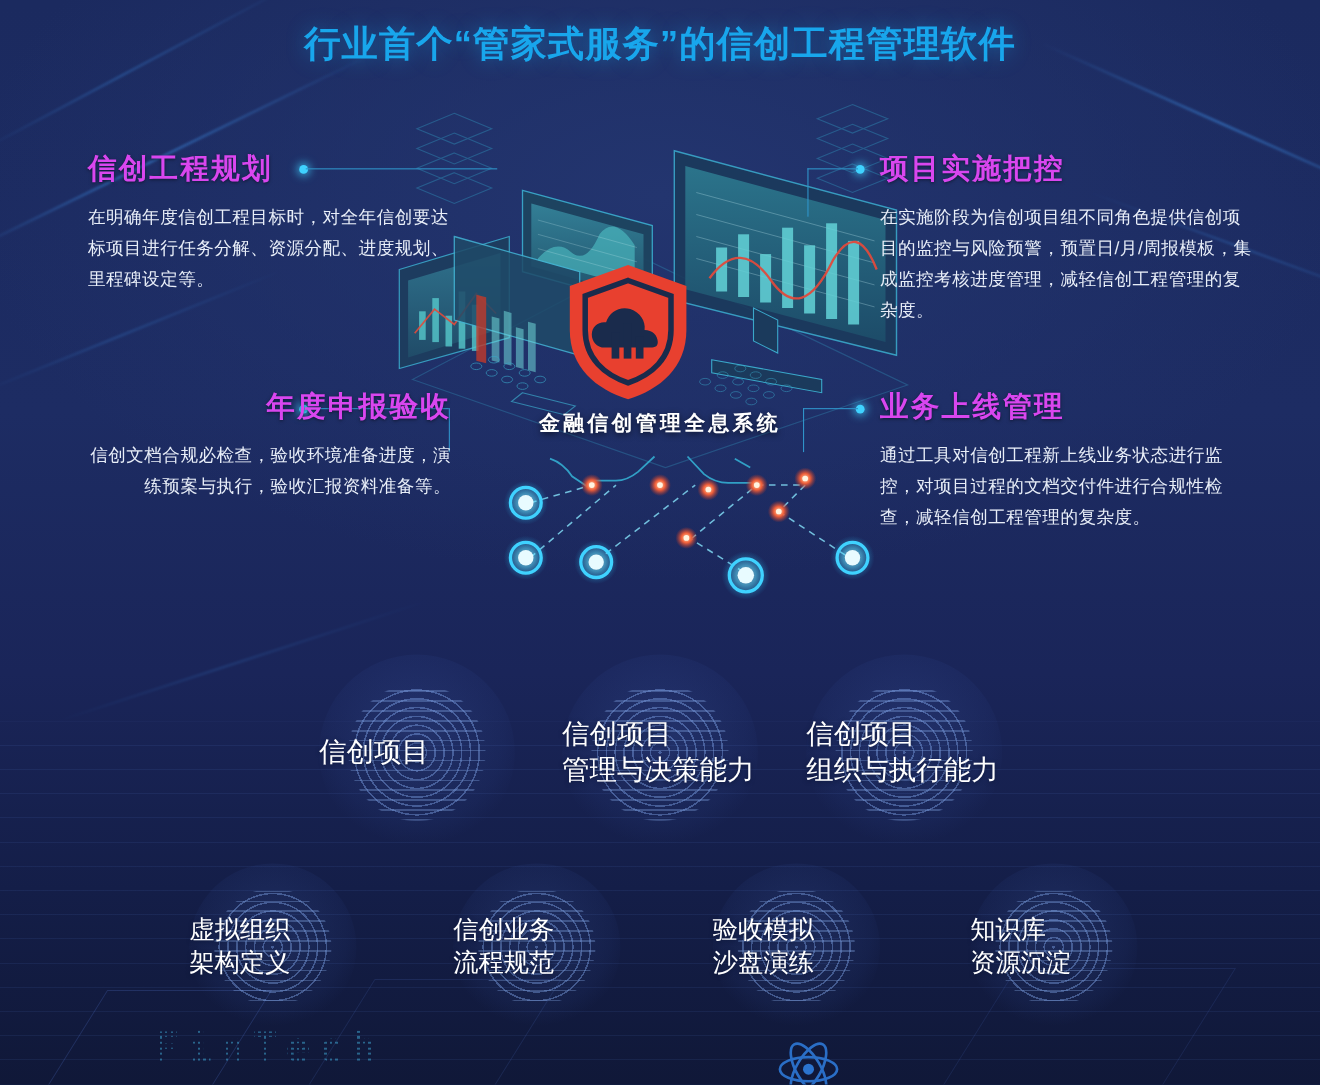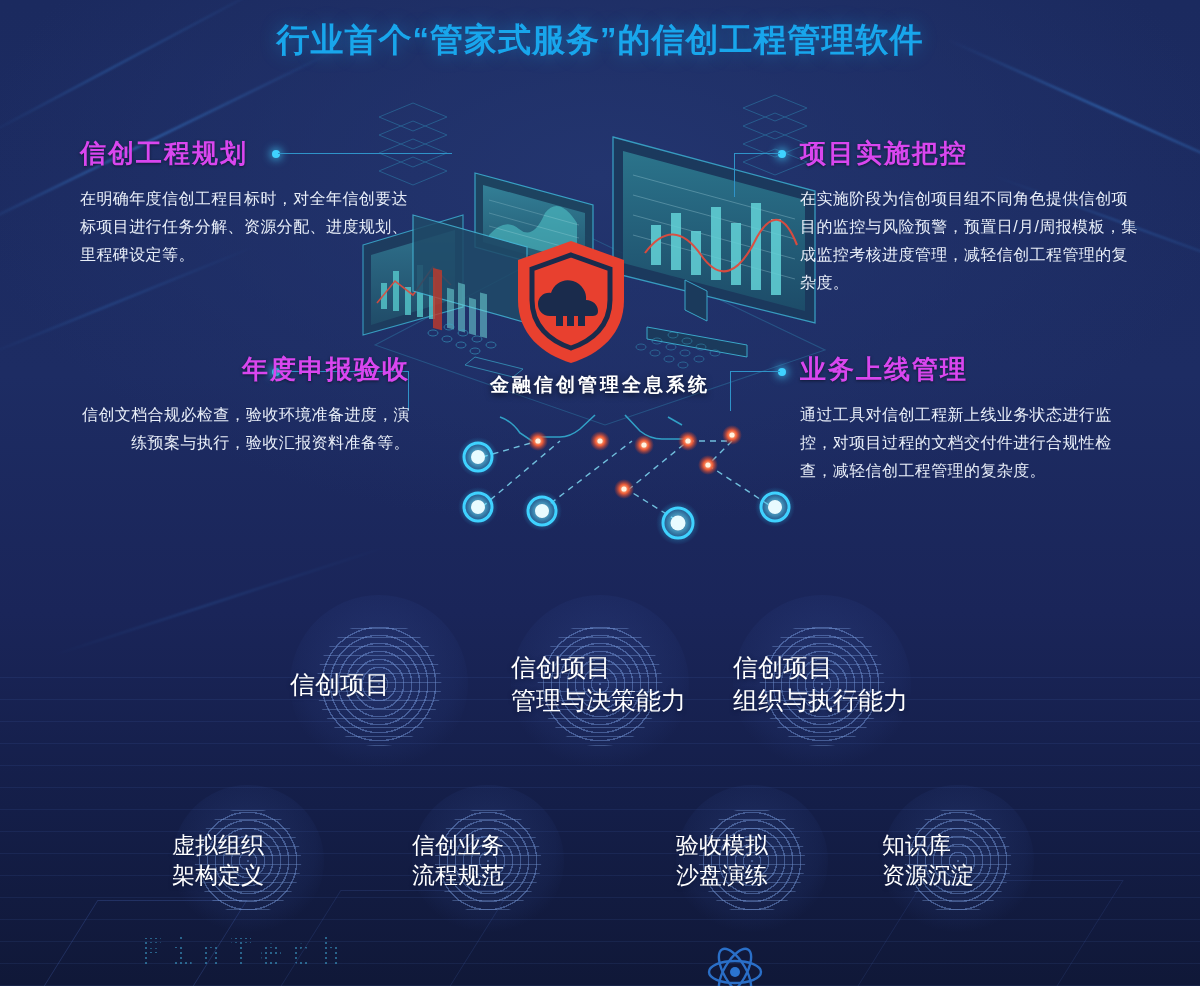--- a/index.html
+++ b/index.html
@@ -393,21 +393,21 @@
 </div>
 
 <div class="globe g-bot" style="left:172px; top:785px;">
   <span>虚拟组织</span>
   <span>架构定义</span>
 </div>
 <div class="globe g-bot" style="left:412px; top:785px;">
   <span>信创业务</span>
   <span>流程规范</span>
 </div>
-<div class="globe g-bot" style="left:676px; top:785px;">
+<div class="globe g-bot" style="left:648px; top:785px;">
   <span>验收模拟</span>
   <span>沙盘演练</span>
 </div>
 <div class="globe g-bot" style="left:882px; top:785px;">
   <span>知识库</span>
   <span>资源沉淀</span>
 </div>
 
 <div class="fintech">FinTech</div>
 

